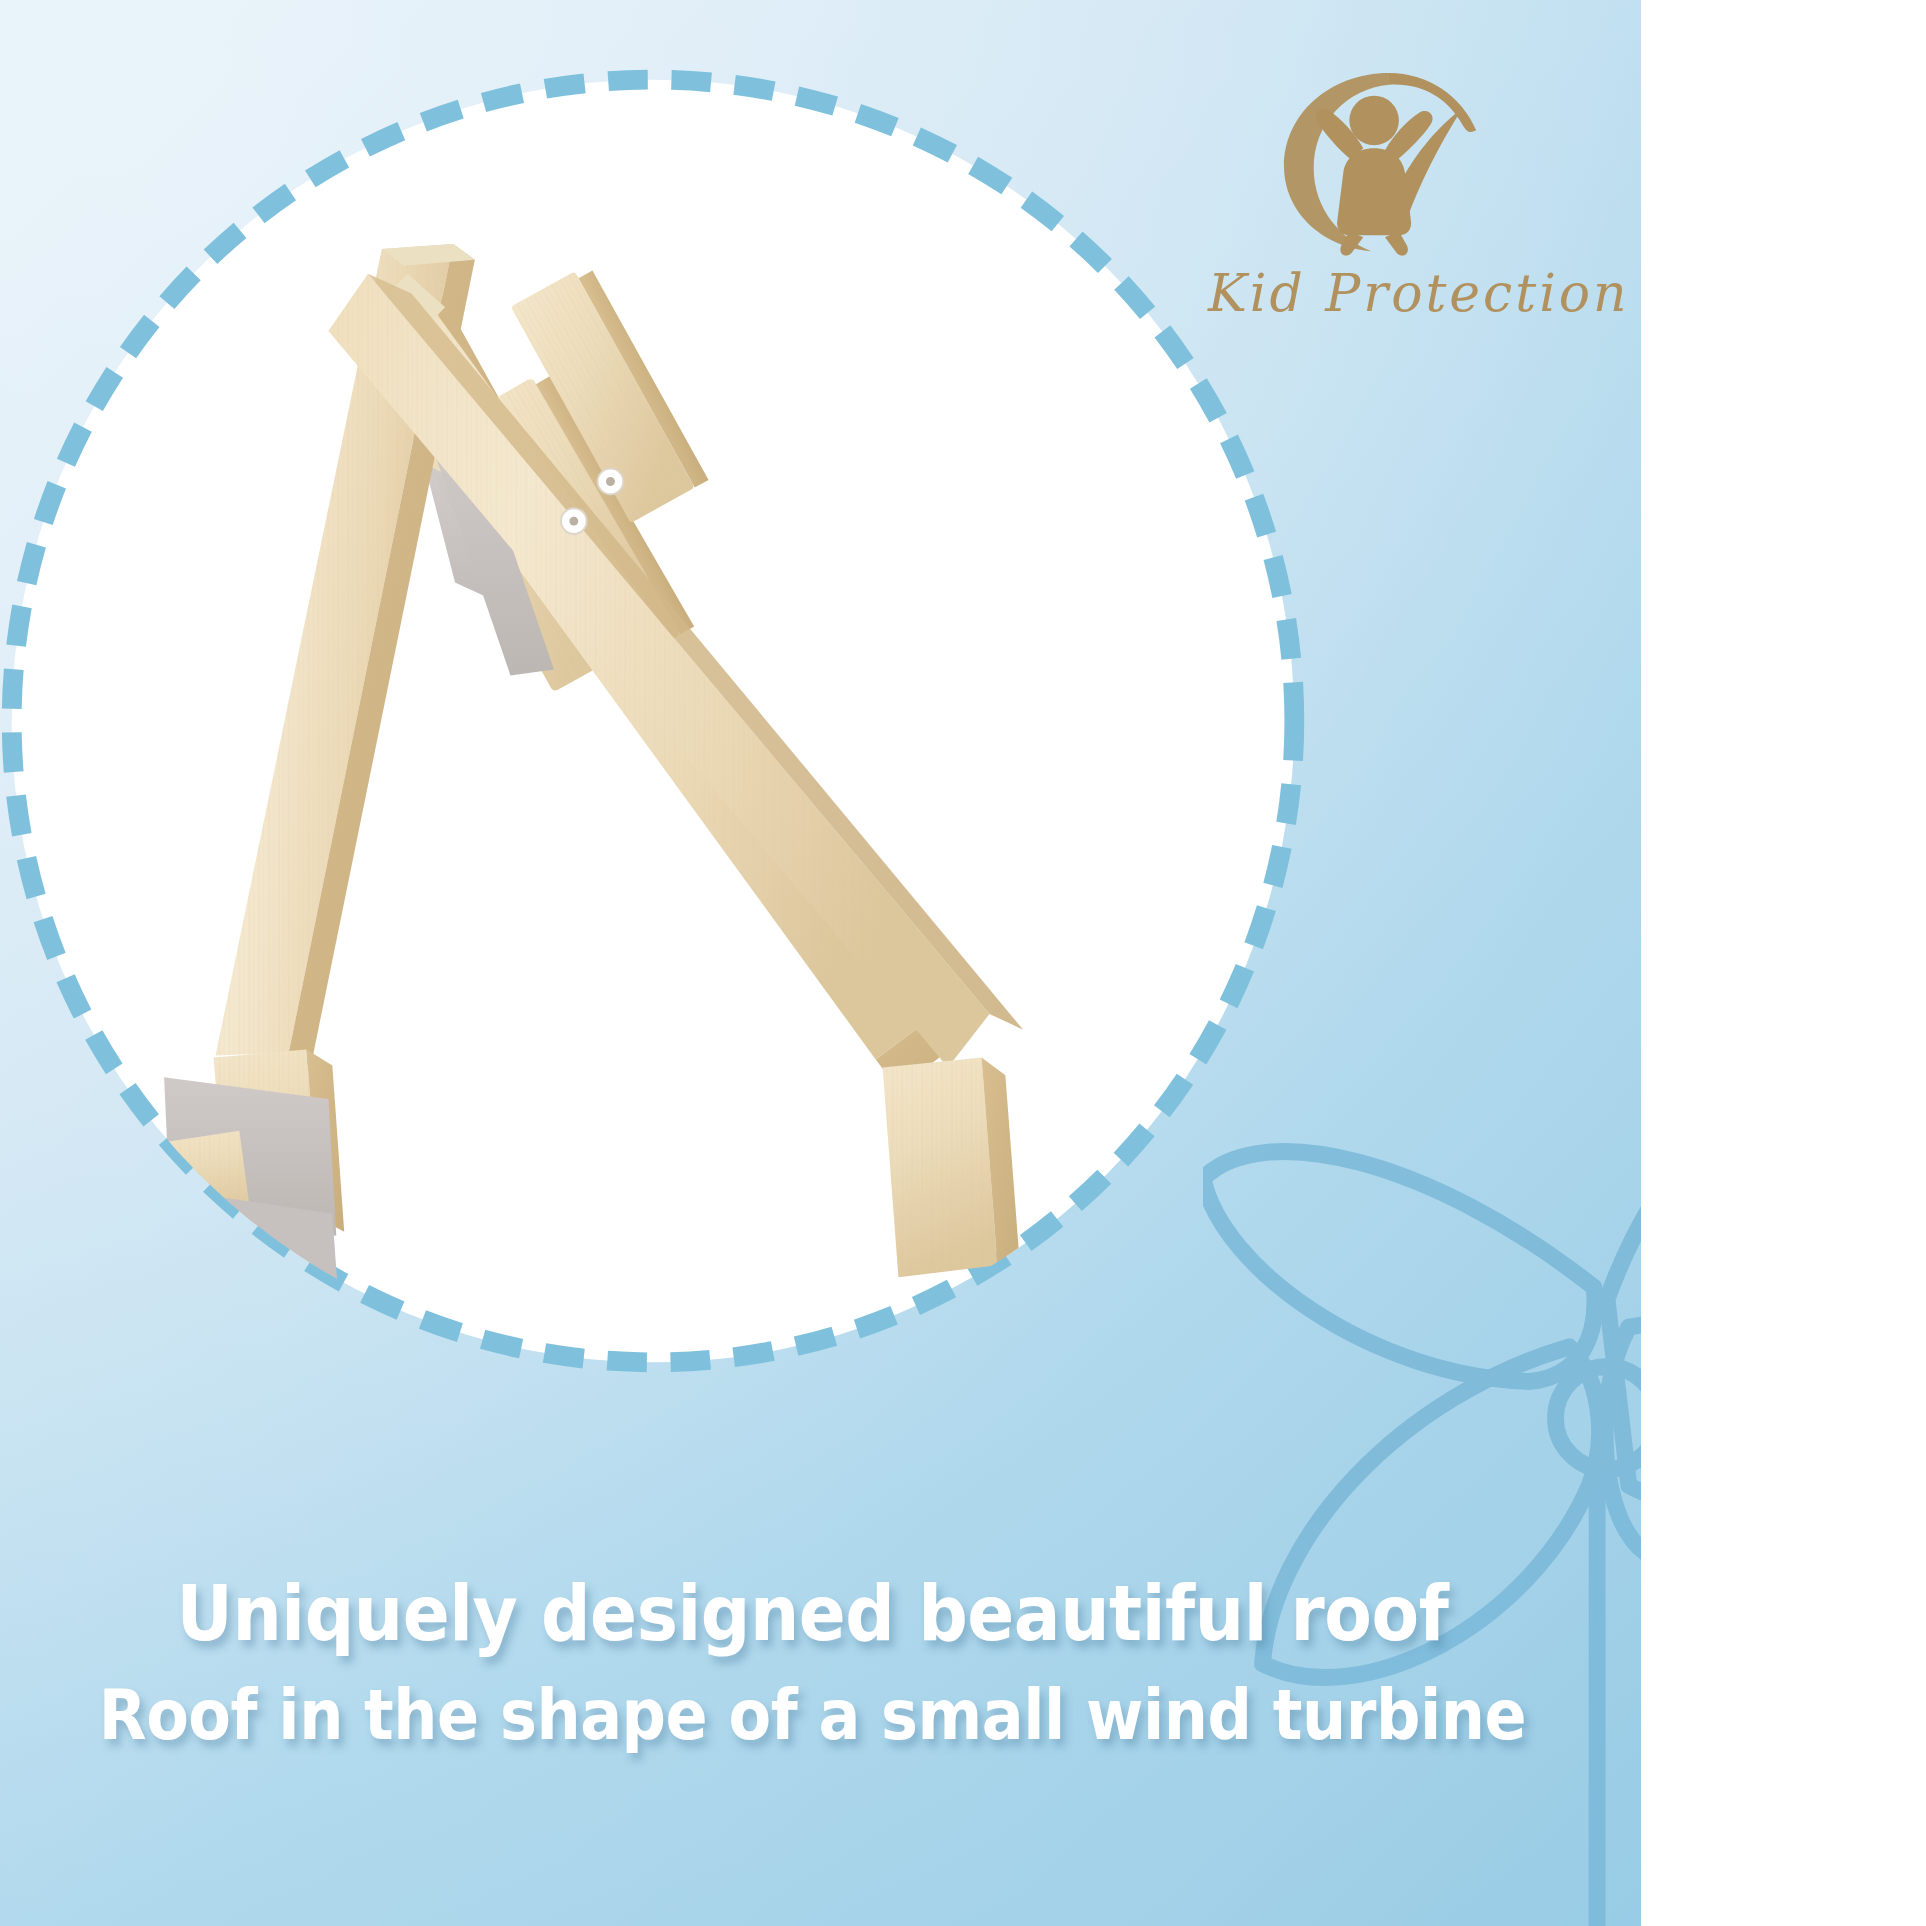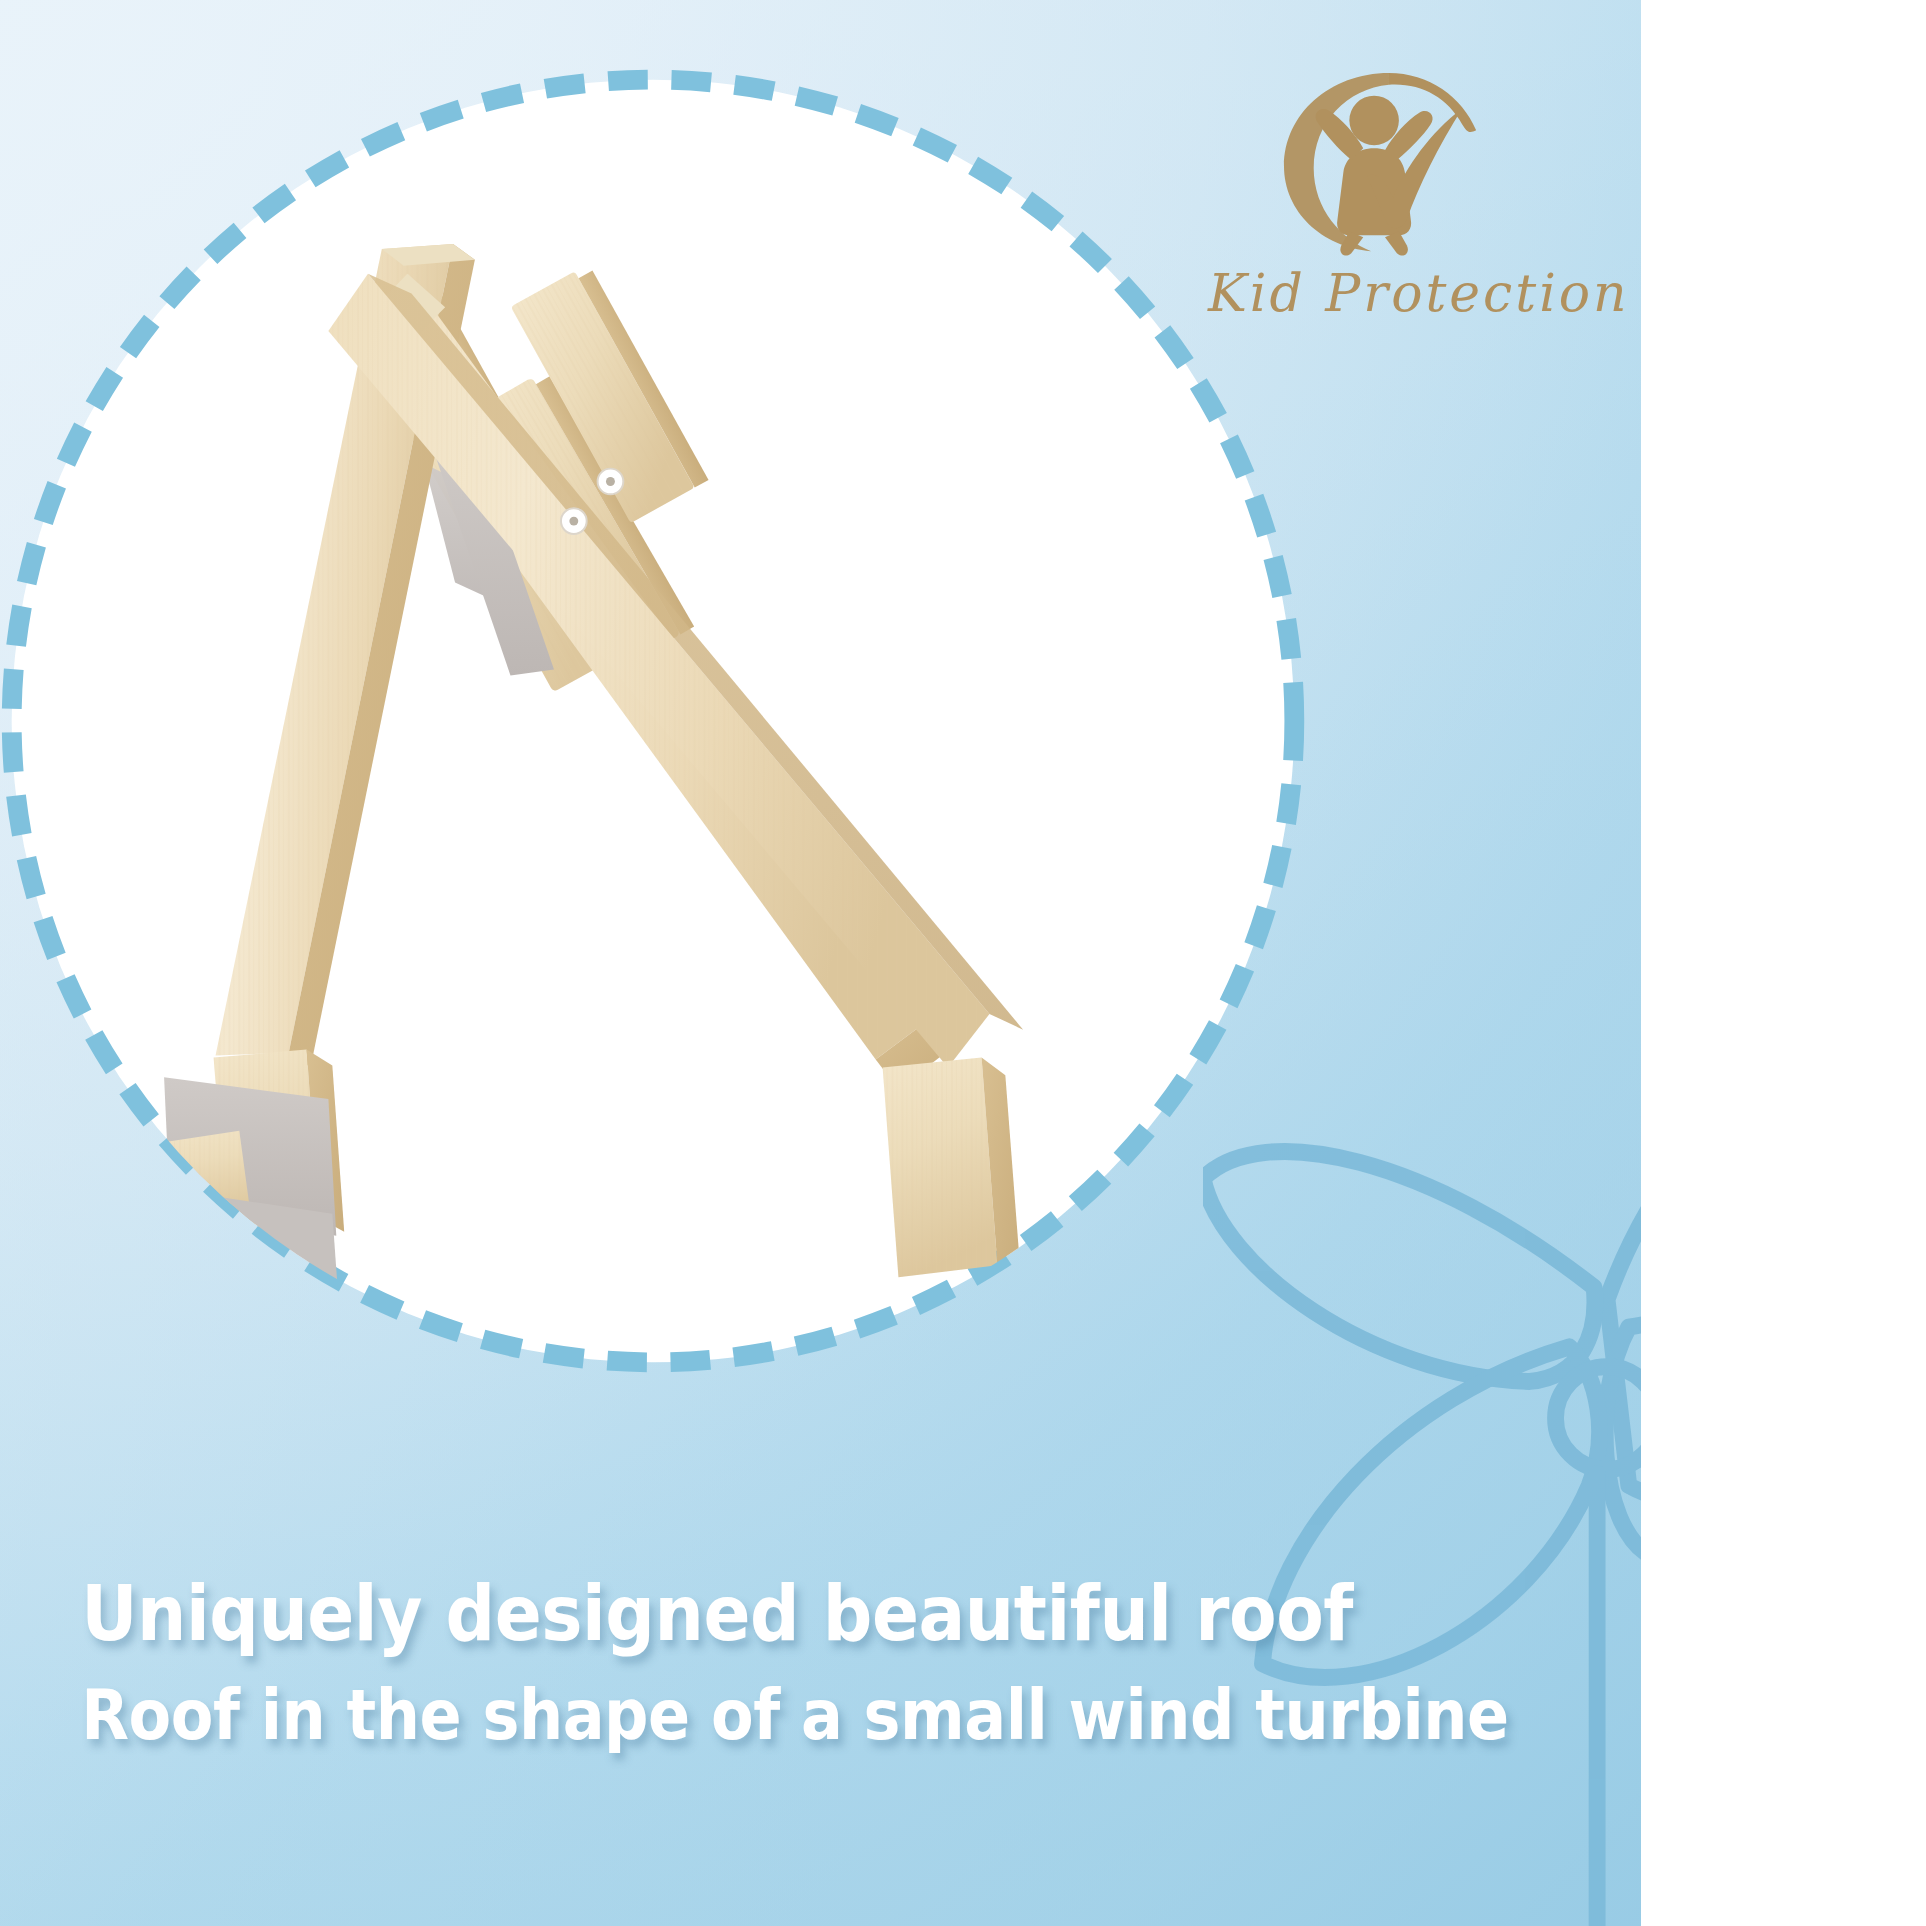--- a/index.html
+++ b/index.html
@@ -61,21 +61,21 @@
     letter-spacing: 3px;
     white-space: nowrap;
   }
 
   
   .captions {
     position: absolute;
     left: 0;
     right: 16px;
     bottom: 170px;
-    text-align: left;
+    text-align: center;
     pointer-events: none;
   }
   .cap-line {
     color: #ffffff;
     font-family: "DejaVu Sans", sans-serif;
     font-weight: bold;
     white-space: nowrap;
     text-shadow: 5px 7px 9px rgba(70,120,155,0.38);
     transform: scaleX(0.90);
     transform-origin: center;

